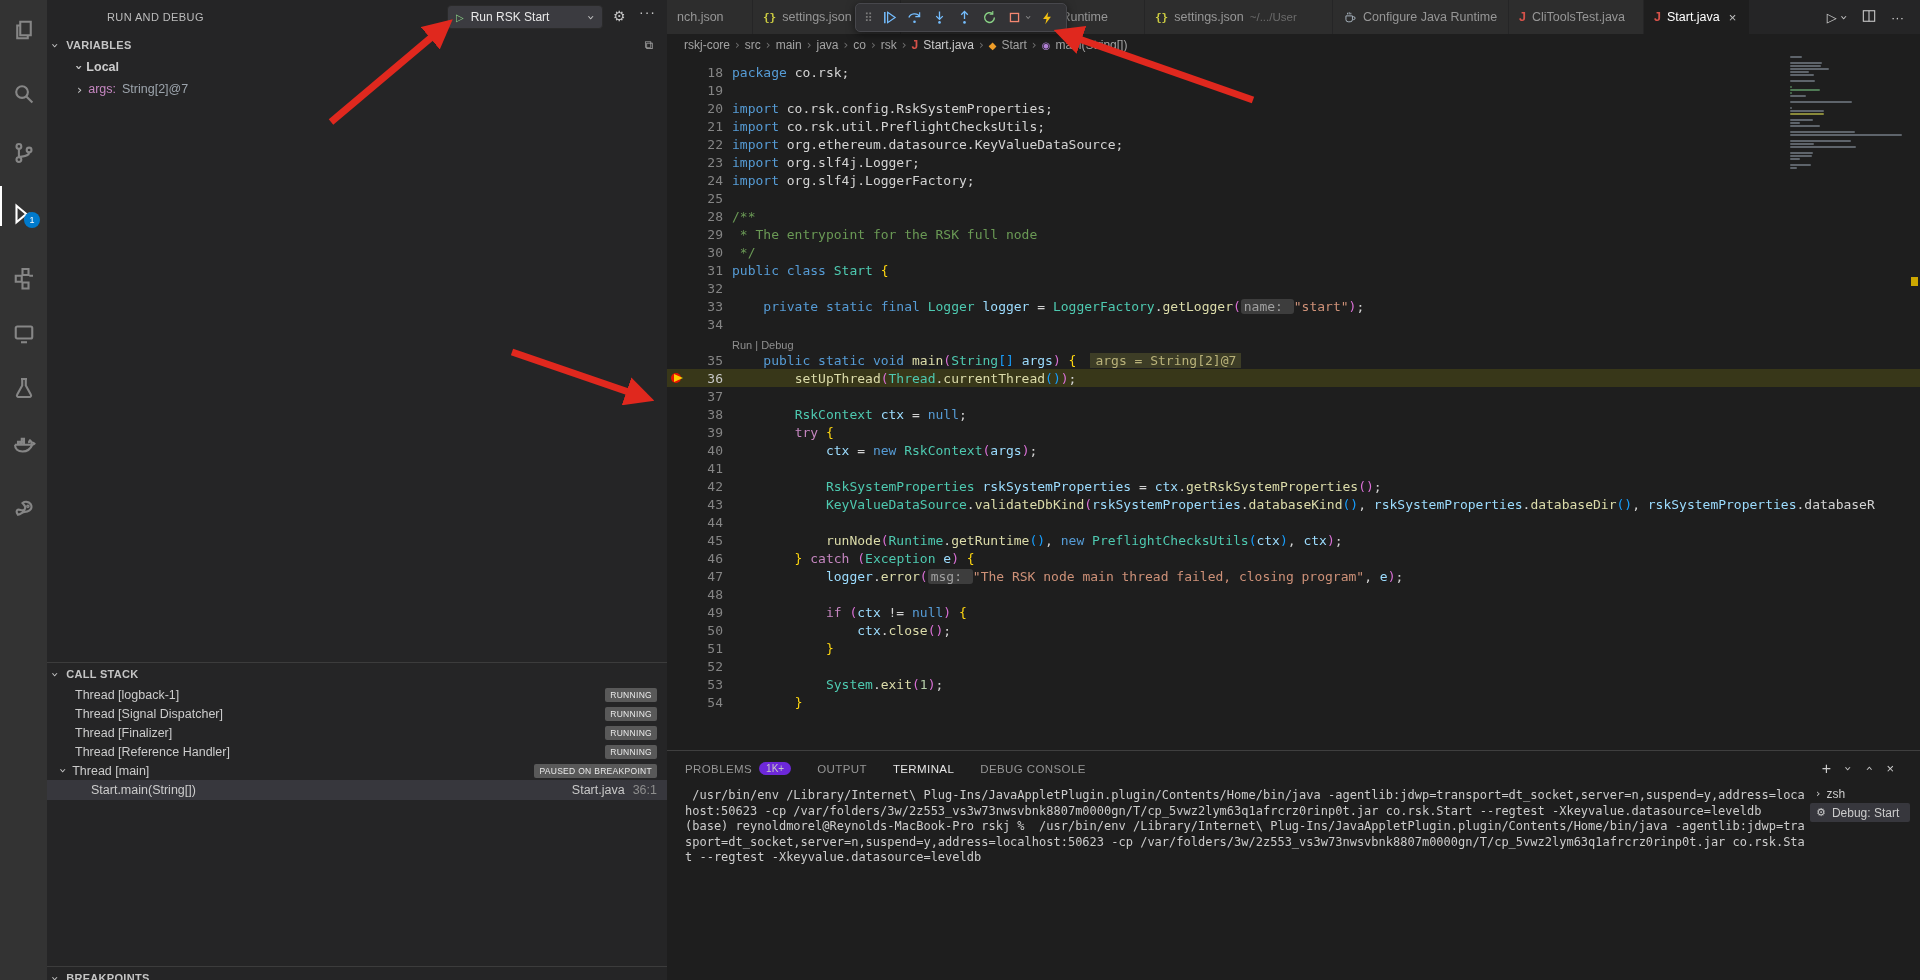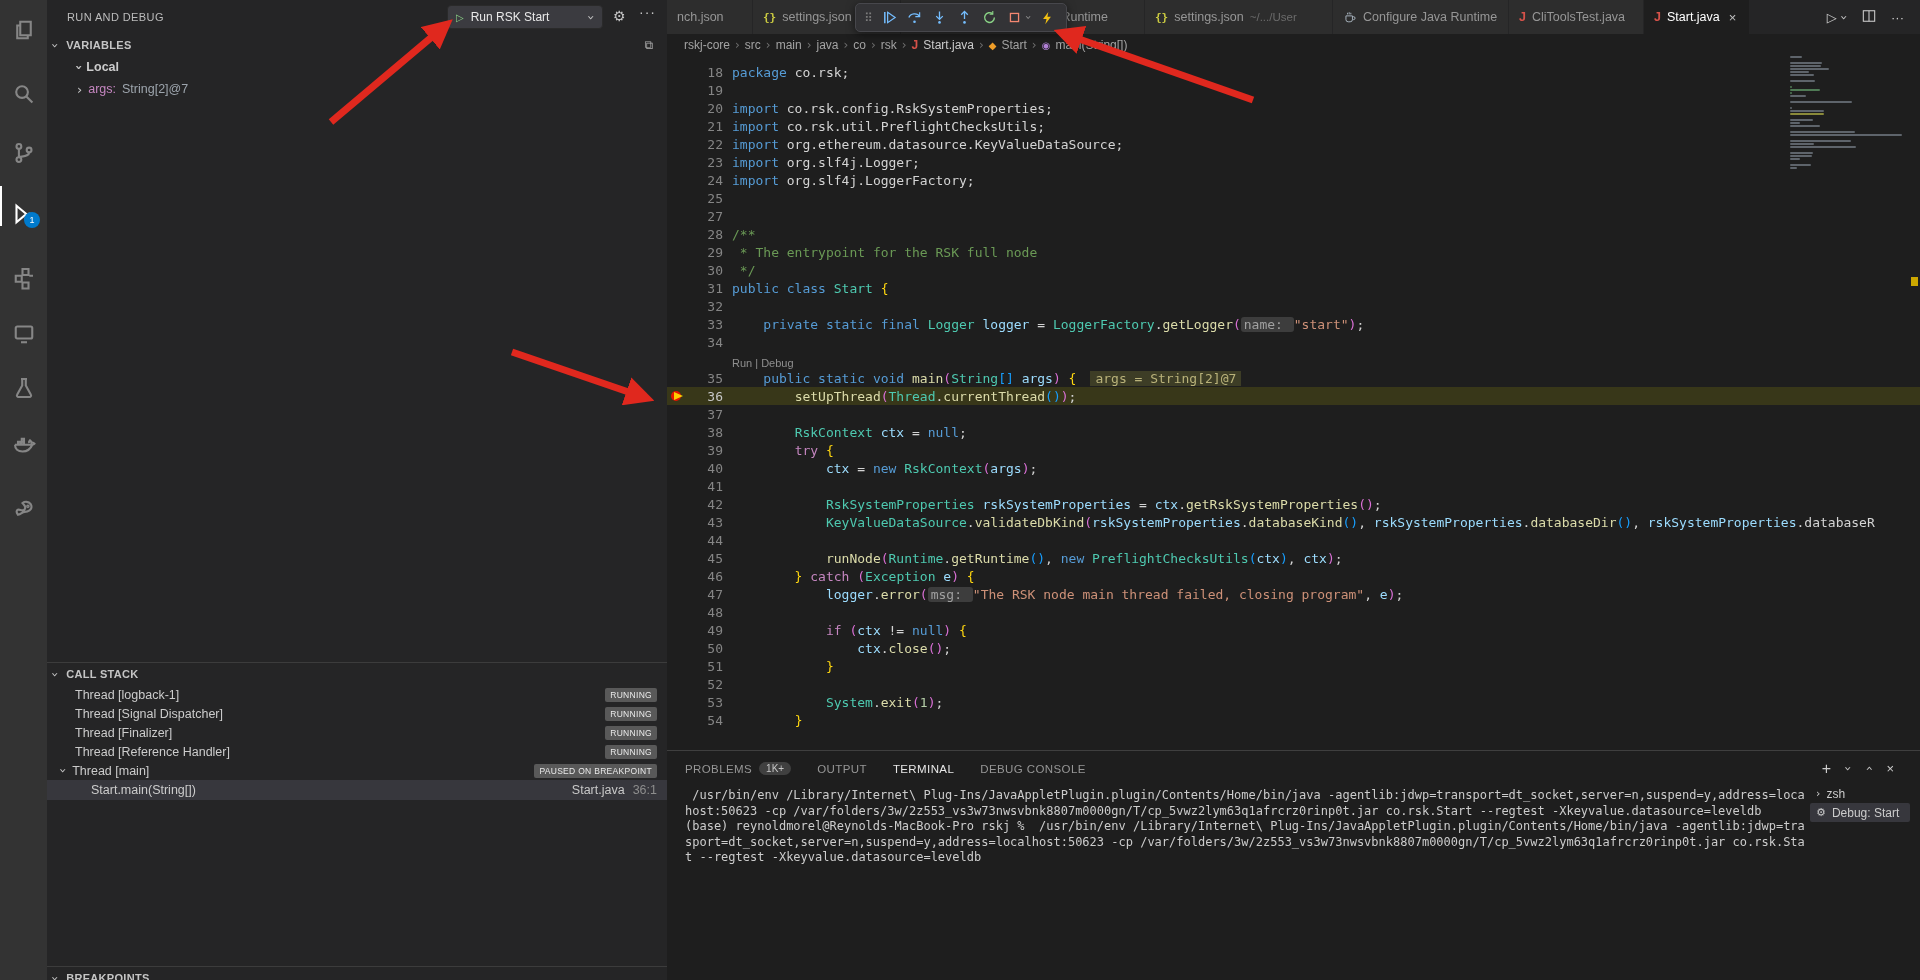--- a/index.html
+++ b/index.html
@@ -12,21 +12,21 @@
   .act-icon{position:absolute;left:0;width:47px;height:40px;display:flex;align-items:center;justify-content:center;color:#868686;}
   .act-icon svg{width:24px;height:24px;stroke:#868686;fill:none;stroke-width:1.4;}
   .act-icon.active svg{stroke:#ffffff;}
   .act-active-bar{position:absolute;left:0;width:2px;background:#ffffff;}
   .act-badge{position:absolute;width:16px;height:16px;border-radius:50%;background:#007acc;color:#fff;
     font-size:9px;display:flex;align-items:center;justify-content:center;z-index:6;}
 
   
   .sidebar{position:absolute;left:47px;top:0;width:620px;height:980px;background:#252526;z-index:4;}
   .side-header{position:relative;height:34px;display:flex;align-items:center;padding-left:20px;}
-  .side-title{font-size:11px;color:#bcbcbc;letter-spacing:.4px;}
+  .side-title{font-size:11px;color:#bcbcbc;letter-spacing:.4px;margin-left:40px;}
   .run-pill{position:absolute;left:400px;top:5px;width:156px;height:24px;background:#3b3b40;border:1px solid #2a2a2a;
     border-radius:4px;display:flex;align-items:center;gap:7px;padding:0 8px;box-sizing:border-box;cursor:pointer;}
   .run-pill .play{color:#89d185;font-size:10px;}
   .run-pill .lbl{color:#e9e9e9;font-size:12px;flex:1;}
   .chev{display:inline-block;color:#c5c5c5;font-size:13px;transform:rotate(90deg);font-family:"DejaVu Sans",sans-serif;}
   .chev-r{display:inline-block;color:#c5c5c5;font-size:13px;font-family:"DejaVu Sans",sans-serif;}
   .side-gear{position:absolute;left:566px;top:8px;color:#c5c5c5;font-size:14px;}
   .side-dots{position:absolute;left:592px;top:4px;color:#c5c5c5;font-size:14px;letter-spacing:1px;}
 
   .pane{position:absolute;left:0;width:620px;box-sizing:border-box;}
@@ -93,21 +93,21 @@
   .sg-h{background:#3d3d3d;color:#a0a0a0;border-radius:3px;padding:0 3px;}
   .minimap{position:absolute;top:0;right:12px;width:118px;height:694px;overflow:hidden;}
   .mm-bar{height:2px;margin-bottom:1px;border-radius:1px;}
   .ruler-mark{position:absolute;right:2px;top:221px;width:7px;height:9px;background:#cca700;}
 
   
   .panel{position:absolute;left:0;top:750px;width:1253px;height:230px;background:#1e1e1e;border-top:1px solid #3f3f3f;box-sizing:border-box;}
   .panel-tabs{height:35px;display:flex;gap:26px;padding-left:18px;}
   .ptab{font-size:11.5px;letter-spacing:.4px;color:#969696;display:flex;align-items:center;gap:7px;cursor:pointer;}
   .ptab.active{color:#e7e7e7;}
-  .pbadge{background:#404040;color:#c5c5c5;font-size:10px;padding:1px 7px;border-radius:9px;letter-spacing:0;}
+  .pbadge{background:#6d28d9;color:#c5c5c5;font-size:10px;padding:1px 7px;border-radius:9px;letter-spacing:0;}
   .panel-actions{position:absolute;right:26px;top:0;height:35px;display:flex;align-items:center;gap:15px;color:#cccccc;}
   .panel-actions .a{font-size:13px;}
   .term-body{position:absolute;left:18px;top:37px;right:116px;font-family:"DejaVu Sans Mono",monospace;font-size:12px;
     line-height:15.5px;color:#cccccc;white-space:pre;overflow:hidden;}
   .term-list{position:absolute;right:10px;top:33px;width:100px;font-size:12px;color:#cccccc;}
   .tl-row{height:19px;display:flex;align-items:center;gap:6px;padding-left:6px;border-radius:2px;white-space:nowrap;overflow:hidden;}
   .tl-row.sel{background:#37373d;}
   .tl-ic{color:#cccccc;font-size:11px;}
 
   
@@ -421,26 +421,20 @@
             <span class="codetext"><span class="sg-k">import </span><span class="sg-p">org.slf4j.LoggerFactory;</span></span>
           </div>
           <div class="crow">
             <span class="glyph" style="display: block;"></span>
             <span class="lnum">25</span>
             <span class="lspace"></span>
             <span class="codetext"></span>
           </div>
           <div class="crow">
             <span class="glyph" style="display: block;"></span>
-            <span class="lnum">27</span>
-            <span class="lspace"></span>
-            <span class="codetext"></span>
-          </div>
-          <div class="crow">
-            <span class="glyph" style="display: block;"></span>
             <span class="lnum">28</span>
             <span class="lspace"></span>
             <span class="codetext"><span class="sg-m">/**</span></span>
           </div>
           <div class="crow">
             <span class="glyph" style="display: block;"></span>
             <span class="lnum">29</span>
             <span class="lspace"></span>
             <span class="codetext"><span class="sg-m"> * The entrypoint for the RSK full node</span></span>
           </div>

